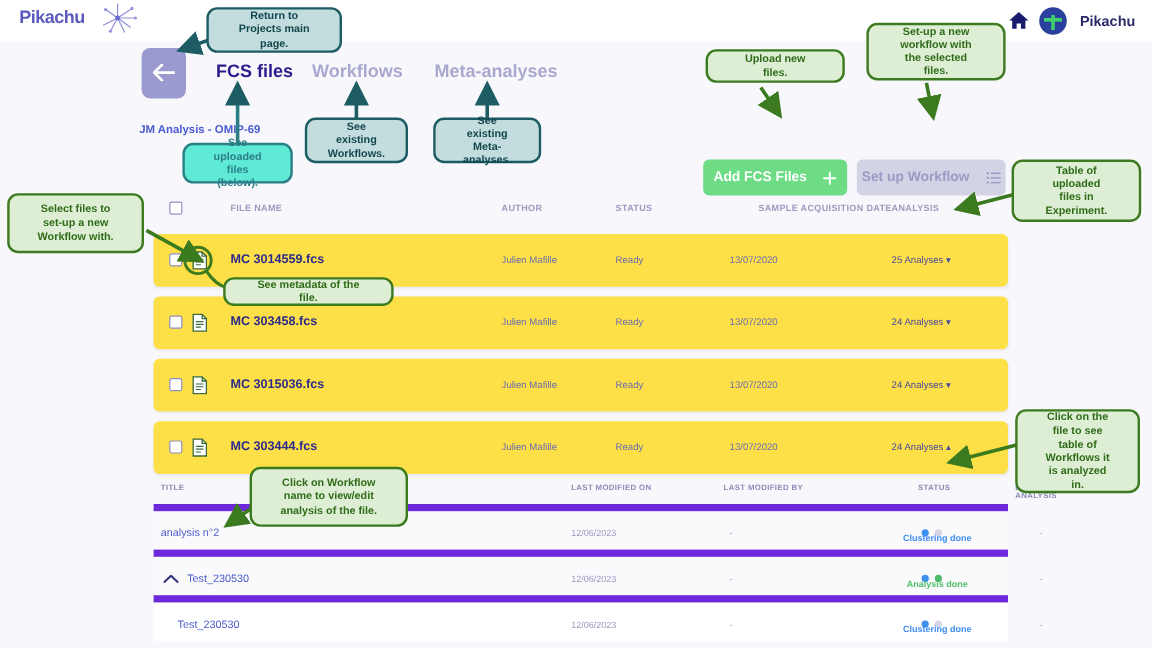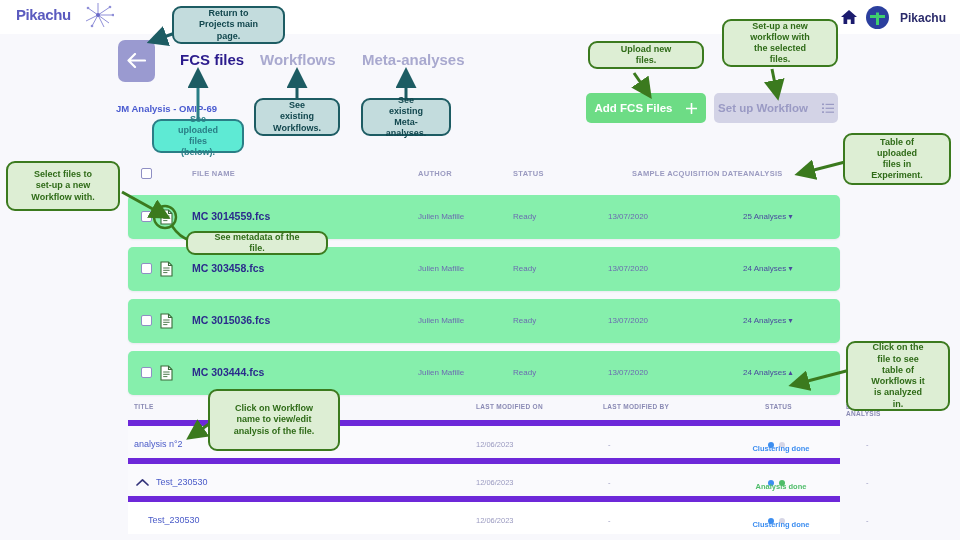--- a/index.html
+++ b/index.html
@@ -53,20 +53,21 @@
     position: absolute; left: 116px; top: 103px;
     font-size: 9.5px; font-weight: bold; color: #4a5bd0; cursor: pointer;
   }
 
   
   .act-btn {
     position: absolute; height: 30px; border-radius: 5px;
     font-size: 11.5px; font-weight: bold;
     display: flex; align-items: center; justify-content: center; gap: 14px;
     cursor: pointer;
+    margin-top: 40px;
   }
   #add-files-btn { left: 586px; top: 93px; width: 120px; background: #6ddc85; color: #ffffff; }
   #setup-wf-btn  { left: 714px; top: 93px; width: 124px; background: #d3d3e6; color: #9a9ac4; }
 
   
   #table-head {
     position: absolute; left: 128px; top: 165px; width: 712px; height: 22px;
   }
   .th {
     position: absolute; top: 4px; font-size: 7.5px; font-weight: bold;
@@ -77,21 +78,21 @@
   #th-status { left: 385px; }
   #th-date { left: 480px; padding-left: 24px; }
   #th-analysis { left: 615px; }
   #select-all-box {
     position: absolute; left: 13px; top: 3px; width: 11px; height: 11px;
     border: 1.4px solid #8f8fc4; border-radius: 2px; background: #fff; cursor: pointer;
   }
 
   .file-row {
     position: absolute; left: 128px; width: 712px; height: 44px;
-    background: #86efac; border-radius: 5px;
+    background: #fde047; border-radius: 5px;
     box-shadow: 0 1px 2px rgba(40,40,90,0.07);
   }
   .row-check {
     position: absolute; left: 13px; top: 16px; width: 11px; height: 11px;
     border: 1.4px solid #8f8fc4; border-radius: 2px; background: #fff; cursor: pointer;
   }
   .row-doc { position: absolute; left: 32px; top: 14px; cursor: pointer; }
   .row-name {
     position: absolute; left: 64px; top: 15px;
     font-size: 10.5px; font-weight: bold; color: #2b2b8c; cursor: pointer;
@@ -365,13 +366,13 @@
 <div class="callout teal" style="left:152px;top:119px;width:92px;height:34px;background:#5eead4;border-color:#2a7e86;color:#2a7e86;">See uploaded files (below).</div>
 <div class="callout teal" style="left:254px;top:98px;width:86px;height:38px;">See existing Workflows.</div>
 <div class="callout teal" style="left:361px;top:98px;width:90px;height:38px;">See existing Meta-analyses.</div>
 
 <div class="callout green" style="left:588px;top:41px;width:116px;height:28px;">Upload new files.</div>
 <div class="callout green" style="left:722px;top:19px;width:116px;height:48px;">Set-up a new workflow with the selected files.</div>
 <div class="callout green" style="left:843px;top:133px;width:108px;height:52px;">Table of uploaded files in Experiment.</div>
 <div class="callout green" style="left:6px;top:161px;width:114px;height:50px;">Select files to set-up a new Workflow with.</div>
 <div class="callout green" style="left:186px;top:231px;width:142px;height:24px;">See metadata of the file.</div>
 <div class="callout green" style="left:846px;top:341px;width:104px;height:70px;">Click on the file to see table of Workflows it is analyzed in.</div>
-<div class="callout green" style="left:208px;top:389px;width:132px;height:62px;">Click on Workflow name to view/edit analysis of the file.</div>
+<div class="callout green" style="left:208px;top:389px;width:132px;height:50px;">Click on Workflow name to view/edit analysis of the file.</div>
 
 </body></html>

